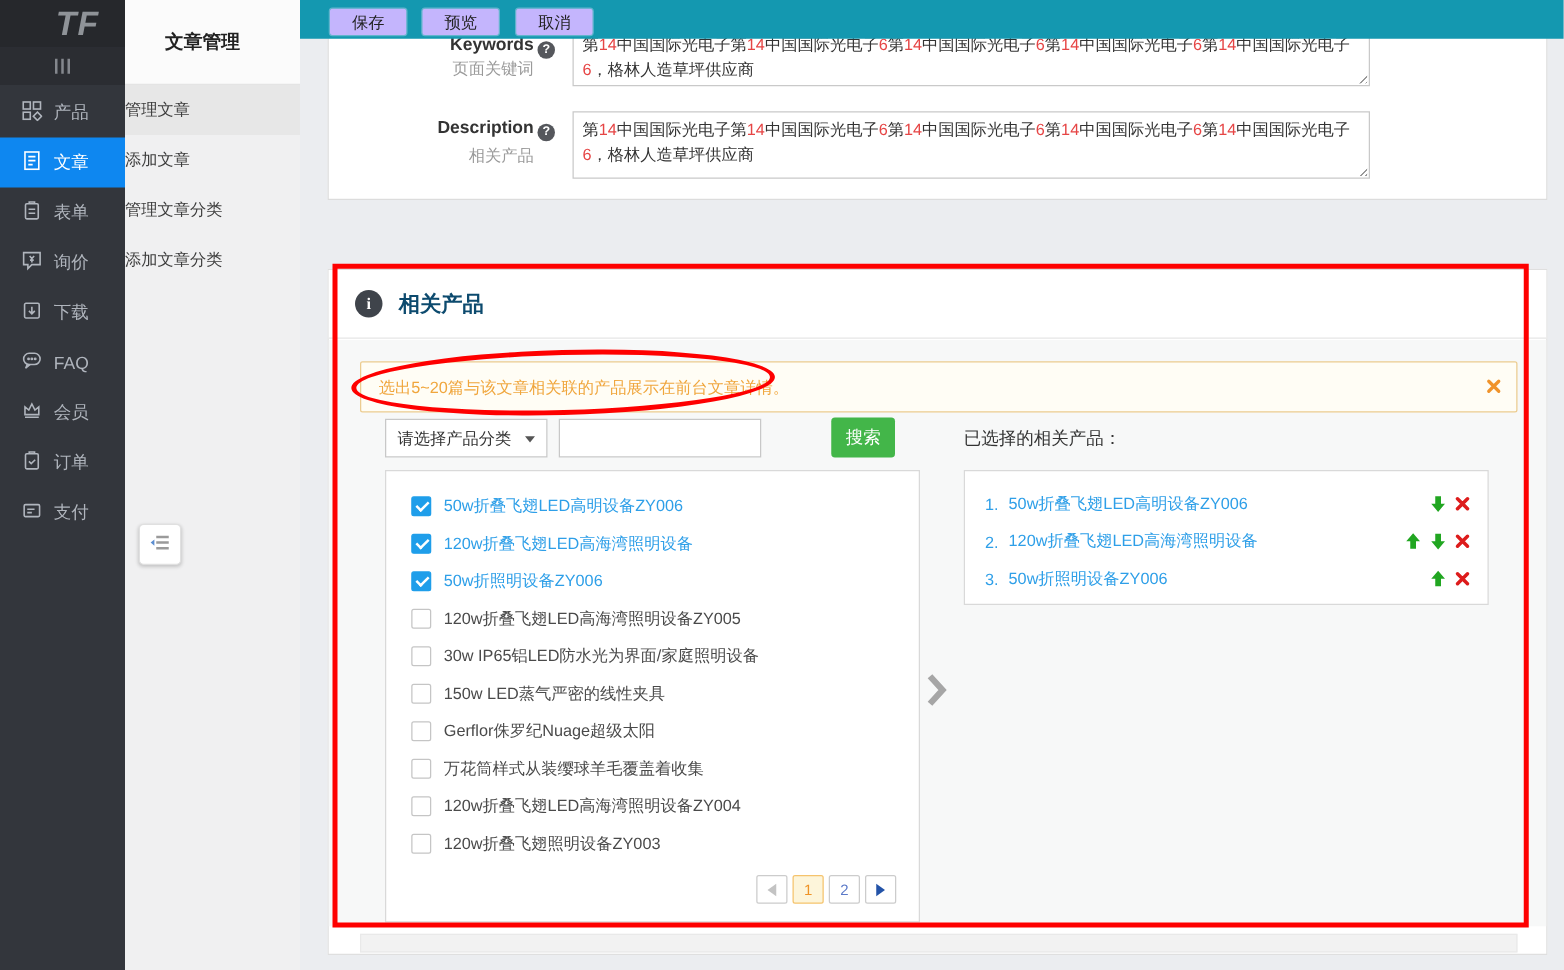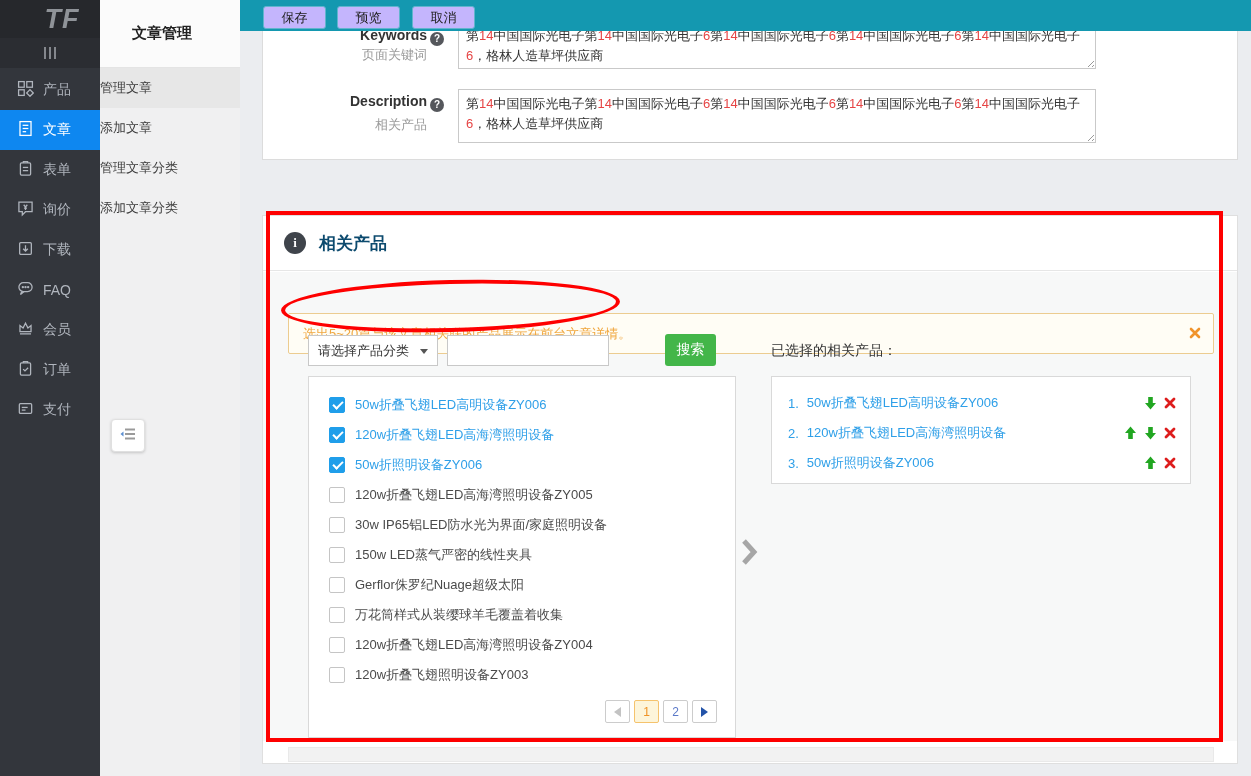--- a/index.html
+++ b/index.html
@@ -57,21 +57,21 @@
           padding-left:21px; gap:13px; border-bottom:1px solid #e6e6e6; background:#fff; }
   .info-icon { width:22px; height:22px; border-radius:50%; background:#3f444b; color:#fff; font-weight:bold;
           font-size:13px; display:flex; align-items:center; justify-content:center; font-family:"Liberation Serif",serif; }
   .sec-title { font-size:17px; font-weight:bold; color:#0c4a6e; }
   .sec-body { position:absolute; left:0; top:56px; width:100%; height:469px; background:#f7f8f8; }
   .sec-footer { position:absolute; left:25px; top:531px; width:926px; height:15px; background:#f2f2f2;
           border:1px solid #e9e9e9; }
 
   .alert { position:absolute; left:25px; top:73px; width:926px; height:41px; background:#fffdf5;
           border:1px solid #eccc90; border-radius:2px; display:flex; align-items:center; padding:0 14px;
-          color:#f0a63d; font-size:13px;margin-top:24px; }
+          color:#f0a63d; font-size:13px; }
   .alert-close { position:absolute; right:12px; top:13px; cursor:pointer; line-height:0; }
 
   .dropdown { position:absolute; left:45px; top:119px; width:130px; height:31px; background:#fff;
           border:1px solid #c8c8c8; display:flex; align-items:center; padding-left:9px; color:#333;
           font-size:13px; cursor:pointer; }
   .caret { position:absolute; right:9px; top:13px; width:0; height:0; border-left:4px solid transparent;
           border-right:4px solid transparent; border-top:5px solid #555; }
   .search-input { position:absolute; left:184px; top:119px; width:162px; height:31px; border:1px solid #c8c8c8;
           background:#fff; padding:0 8px; font-size:13px; font-family:inherit; }
   .search-btn { position:absolute; left:402px; top:118px; width:51px; height:32px; background:#43b649;

